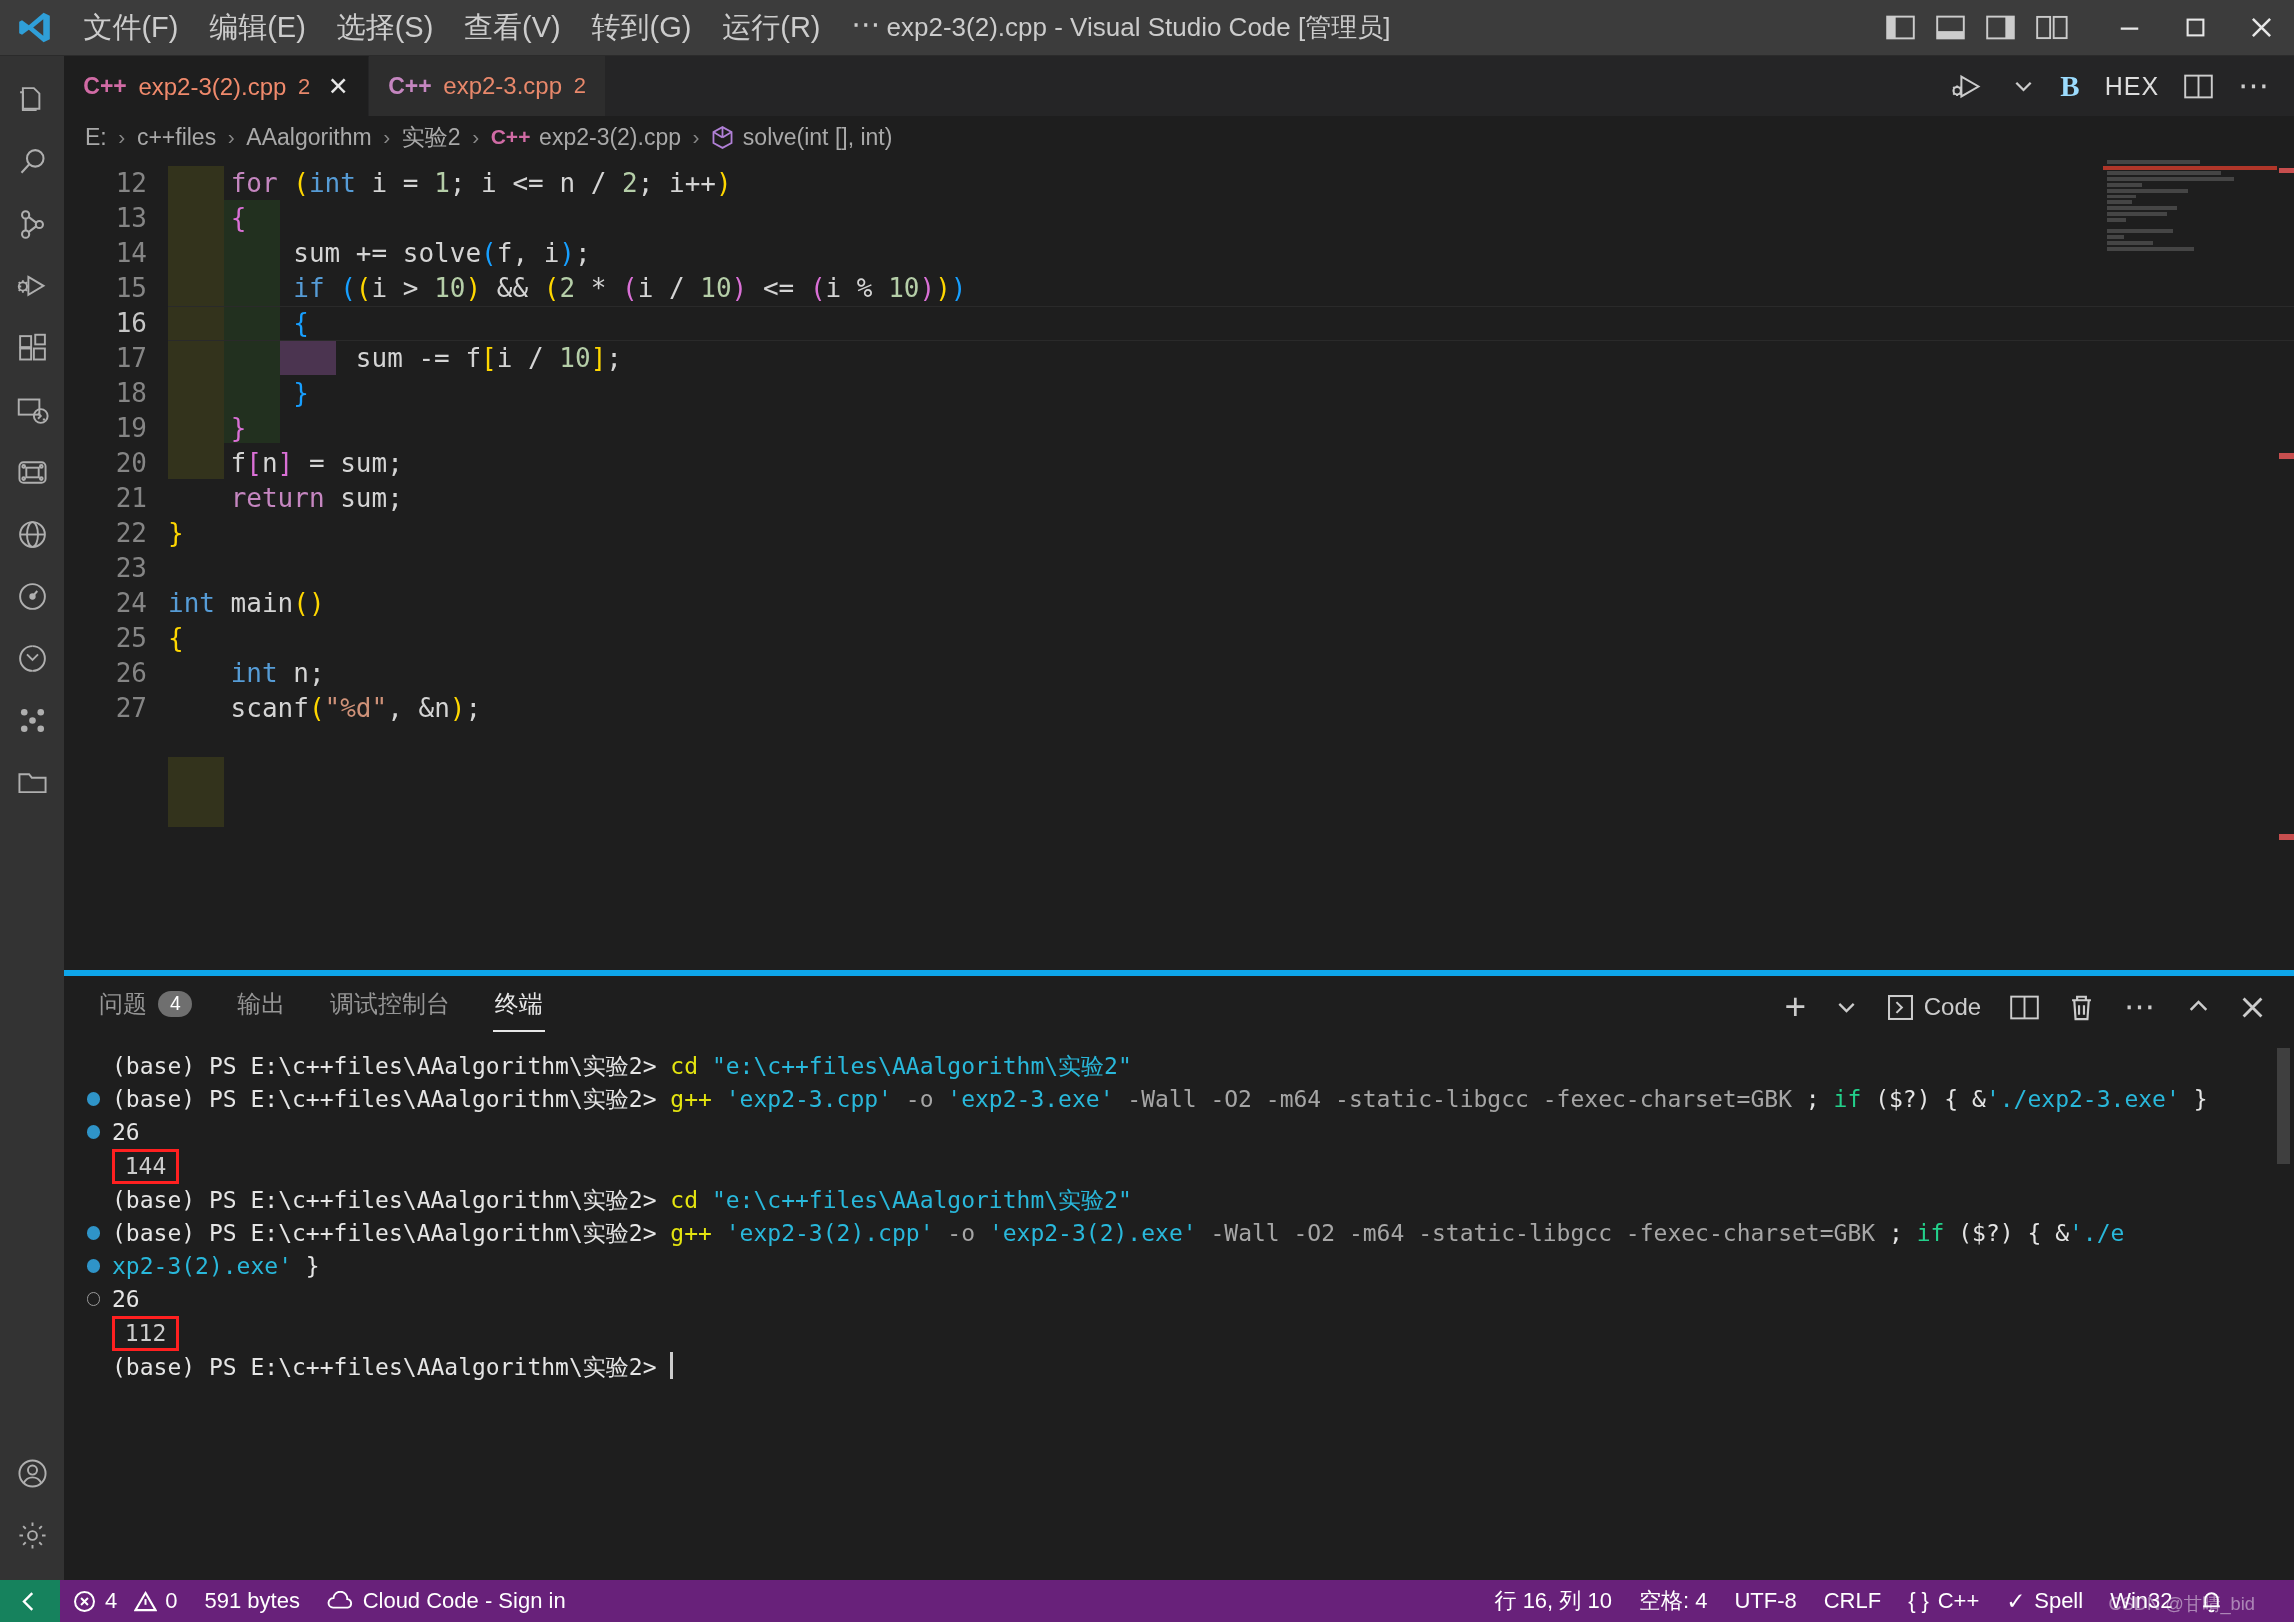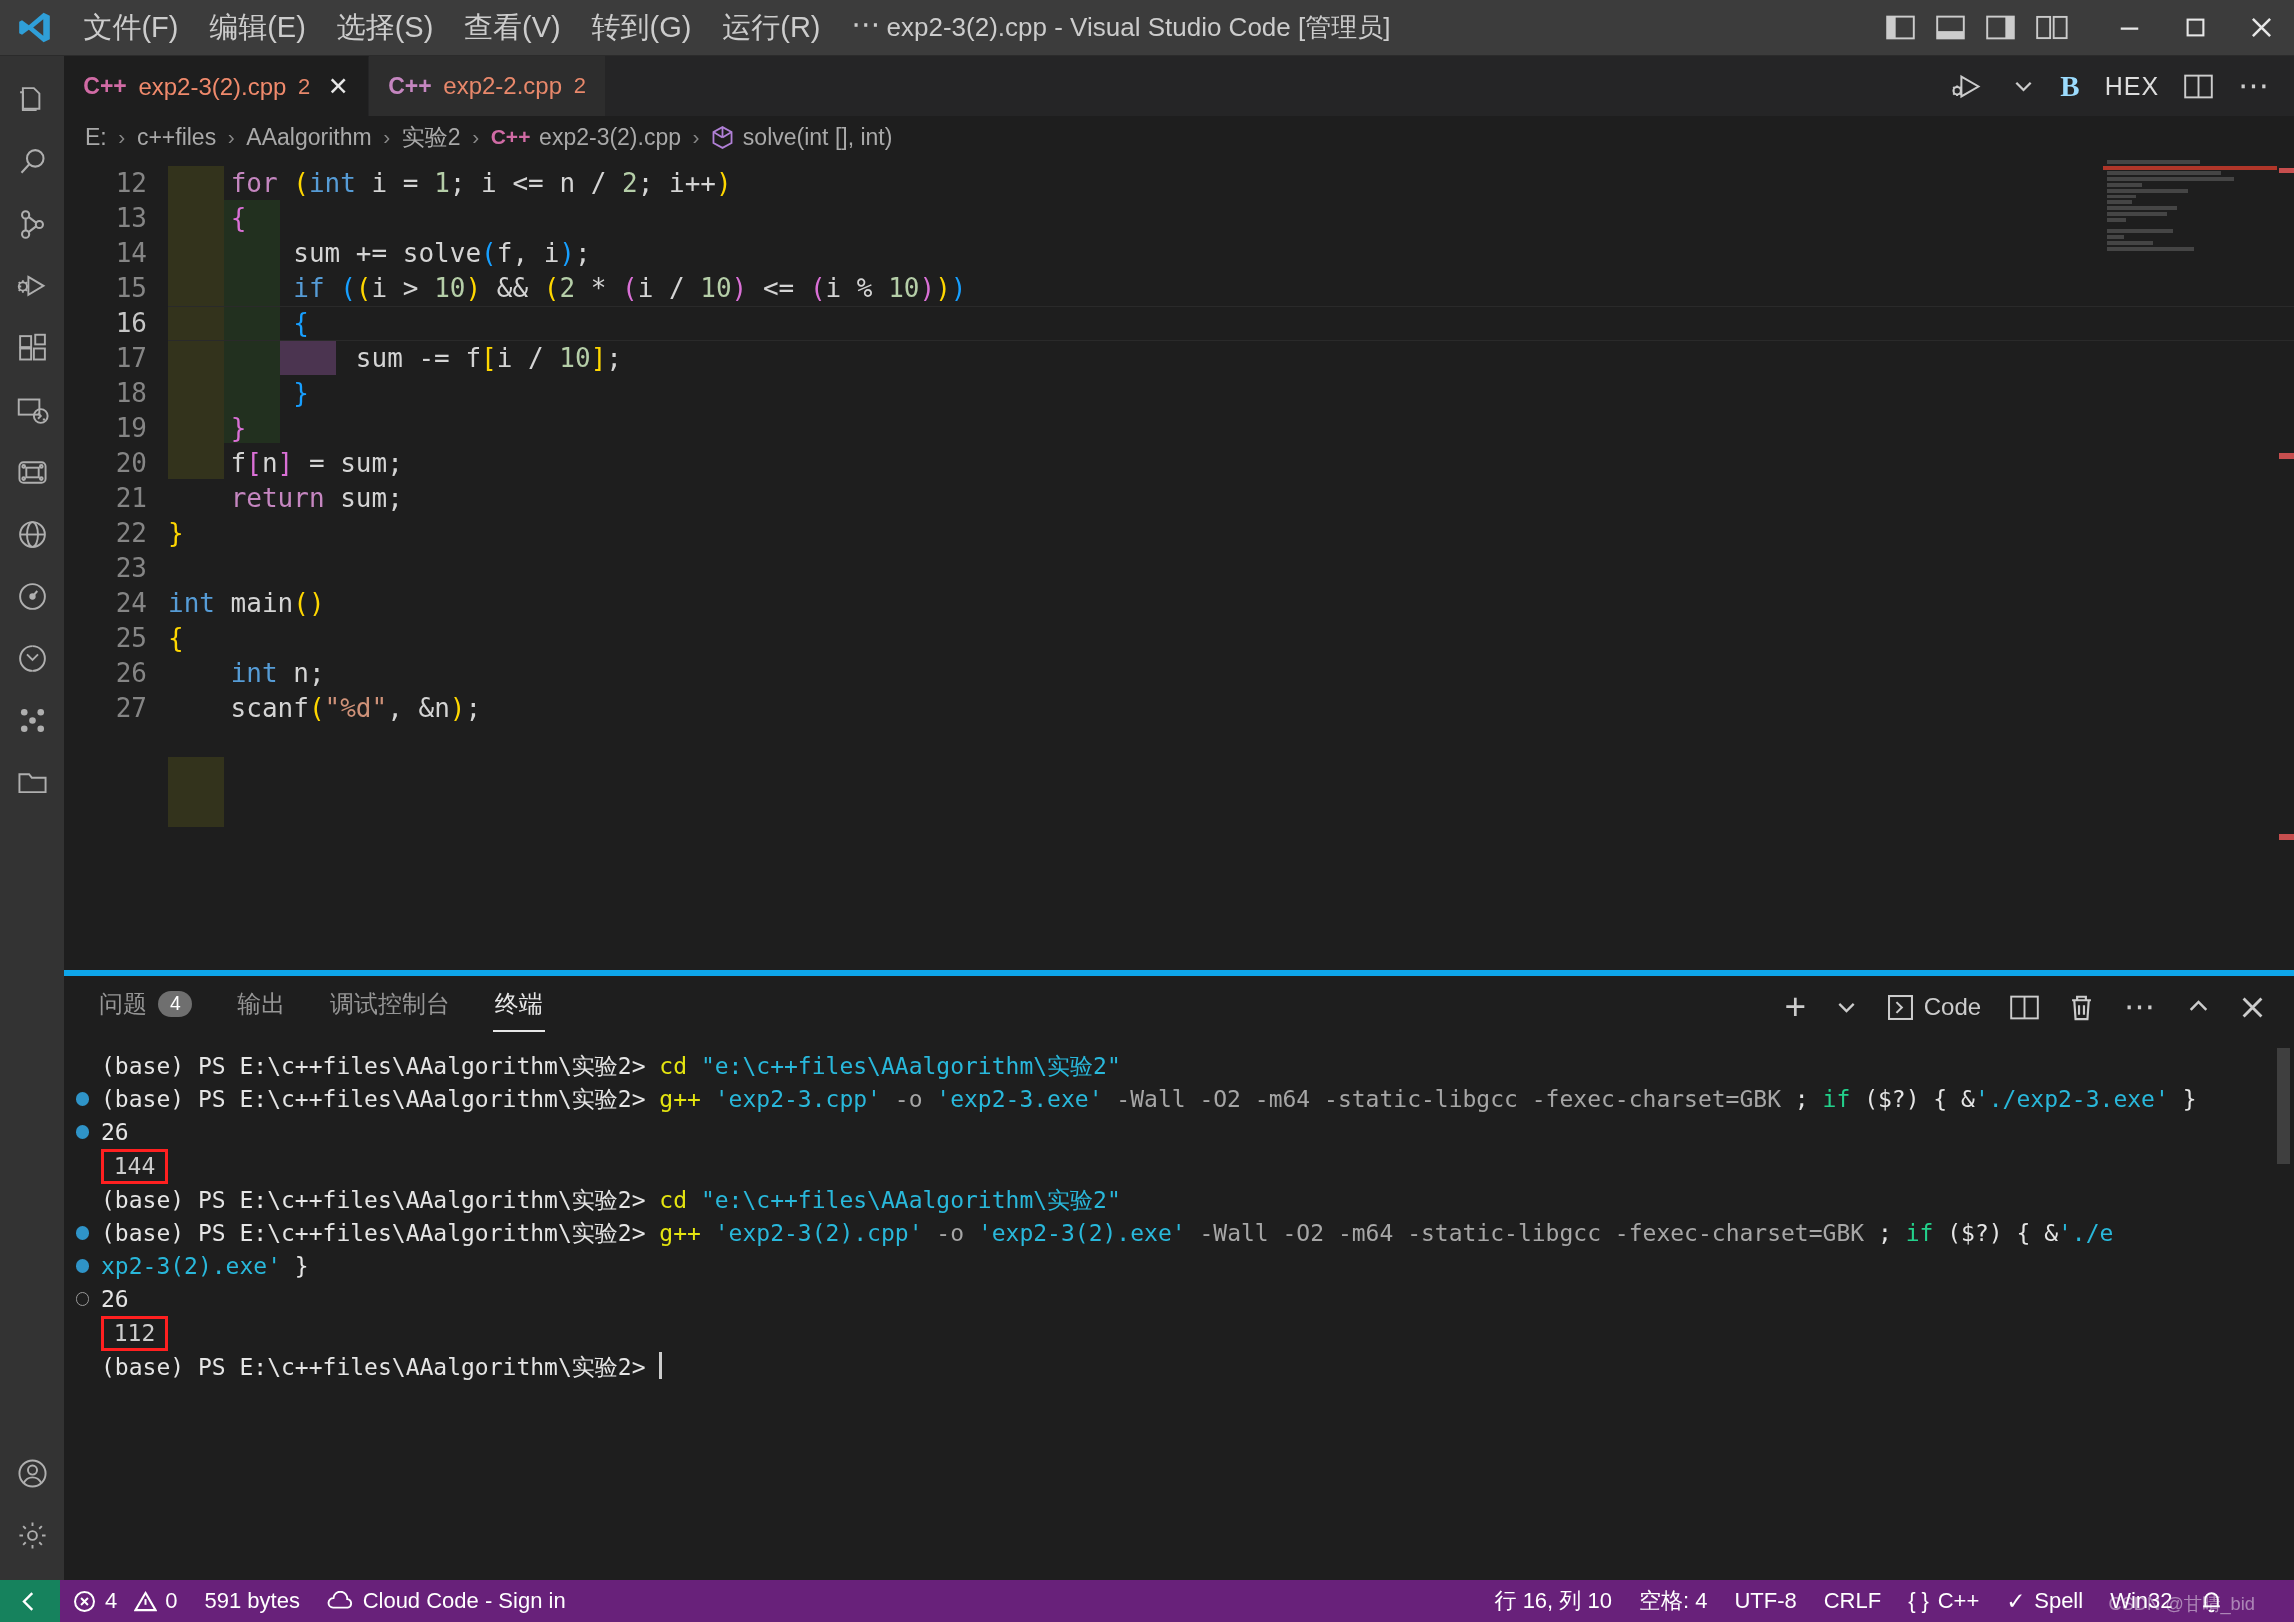--- a/index.html
+++ b/index.html
@@ -111,21 +111,21 @@
   .ptab.active::after { content:""; position:absolute; left:0; right:0; bottom:0; height:1.9px; background:#e7e7e7; }
   .badge { background:#6f6f6f; color:#fff; font-size:19.3px; border-radius: 15.4px; padding: 1.9px 11.6px; min-width: 33px; text-align:center; }
   .panel-actions { margin-left:auto; display:flex; align-items:center; gap: 29px; padding-right: 29px; color:#cccccc; }
   .pa-code { color:#cccccc; font-size:24px; display:flex; align-items:center; gap:9.7px; }
 
   .term {
     flex: 1 1 auto; padding: 11.6px 0 0 0; overflow: hidden;
     font-family: "DejaVu Sans Mono", monospace; font-size: 23px; line-height: 33px;
     position: relative;
   }
-  .trow { display:flex; align-items:center; padding-left: 10px; white-space: pre-wrap; }
+  .trow { display:flex; align-items:center; padding-left: 21px; white-space: pre-wrap; }
   .tmark { width: 27px; flex:0 0 27px; display:flex; align-items:center; height:33px; }
   .dot-blue { width:13.5px; height:13.5px; border-radius:50%; background:#2f94c8; margin-left:1.9px;}
   .dot-hollow { width:13.5px; height:13.5px; border-radius:50%; border:1.9px solid #9a9a9a; box-sizing:border-box; margin-left:1.9px;}
   .ttext { color:#cccccc; }
   .t-yellow { color:#e5e510; }
   .t-cyan { color:#29b8db; }
   .t-green { color:#23d18b; }
   .t-gray { color:#a6a6a6; }
   .t-white { color:#e5e5e5; }
   .redbox { border: 3.9px solid #ff2020; display:inline-block; padding: 0 9.7px; line-height: 29px; }
@@ -320,21 +320,21 @@
 
       <div class="tabs-row">
         <div class="tab active">
           <span class="cpp-ico">C++</span>
           <span class="tname">exp2-3(2).cpp</span>
           <span class="tnum">2</span>
           <span class="tclose">✕</span>
         </div>
         <div class="tab">
           <span class="cpp-ico">C++</span>
-          <span class="tname">exp2-2.cpp</span>
+          <span class="tname">exp2-3.cpp</span>
           <span class="tnum">2</span>
         </div>
         <div class="tabs-actions">
           <span>
             <svg width="37" height="29" viewBox="0 0 26 20" fill="none" stroke="#cccccc" stroke-width="1.4">
               <path d="M8 3 20 10 8 17z"></path>
                 <circle cx="5" cy="13" r="2.6"></circle>
               <path d="M2.2 13h.9M7.2 13h.8M5 10.4V9.3M5 15.6v1.1M3.1 11.1 2.3 10.3M6.9 11.1 7.7 10.3M3.1 14.9 2.3 15.7M6.9 14.9 7.7 15.7"></path>
             </svg>
           </span>

